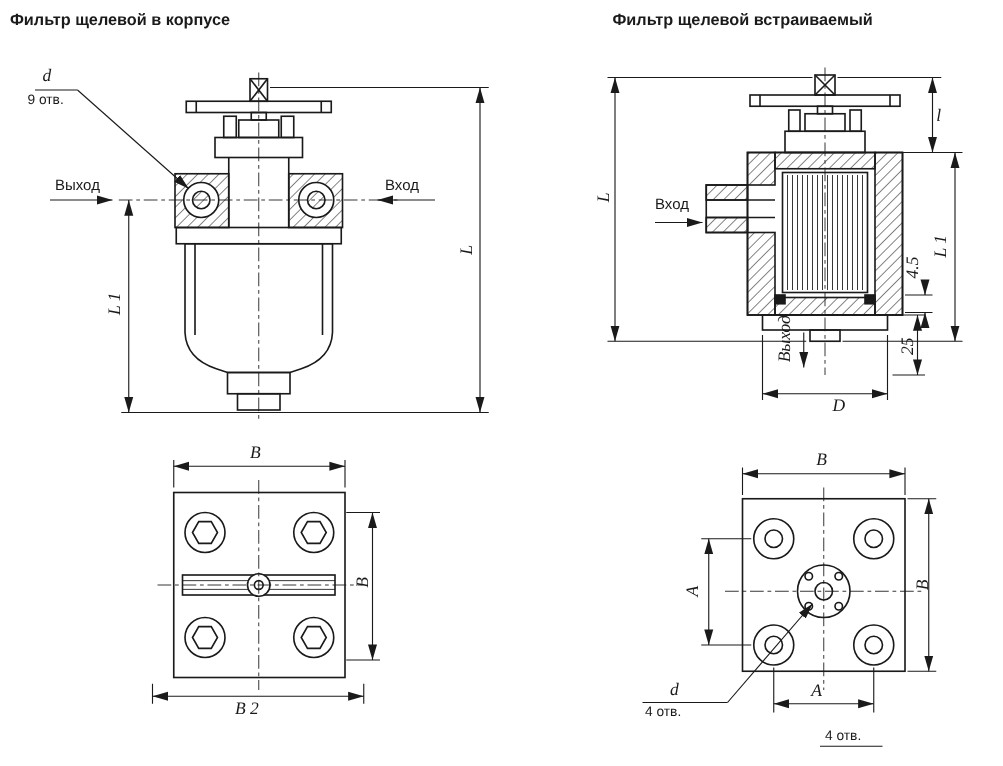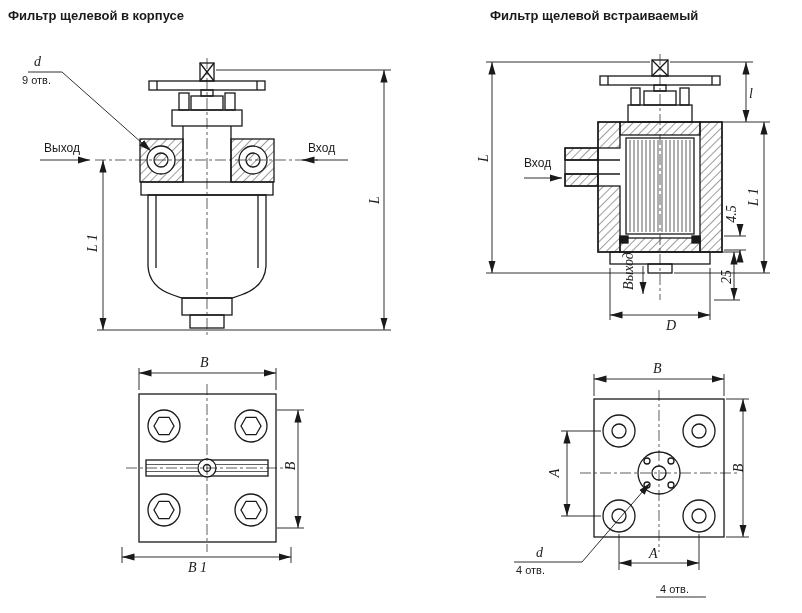--- a/index.html
+++ b/index.html
@@ -261,21 +261,21 @@
 
   <span class="dl" style="left:34px; top:54px;">d</span>
   <span class="note" style="left:22px; top:74px;">9 отв.</span>
   <span class="lbl" style="left:44px; top:141px;">Выход</span>
   <span class="lbl" style="left:308px; top:141px;">Вход</span>
   <span class="dl v" style="left:371px; top:192px;">L</span>
   <span class="dl v" style="left:84px; top:235px;">L 1</span>
 
   <span class="dl" style="left:200px; top:355px;">B</span>
   <span class="dl v" style="left:287px; top:458px;">B</span>
-  <span class="dl" style="left:188px; top:560px;">B 1</span>
+  <span class="dl" style="left:188px; top:560px;">B 2</span>
 
   <span class="lbl" style="left:524px; top:156px;">Вход</span>
   <span class="dl v" style="left:610px; top:263px;">Выход</span>
   <span class="dl v" style="left:480px; top:150px;">L</span>
   <span class="dl" style="left:749px; top:86px;">l</span>
   <span class="dl v" style="left:745px; top:189px;">L 1</span>
   <span class="dl v" style="left:723px; top:206px;">4.5</span>
   <span class="dl v" style="left:720px; top:269px;">25</span>
   <span class="dl" style="left:666px; top:318px;">D</span>
 

